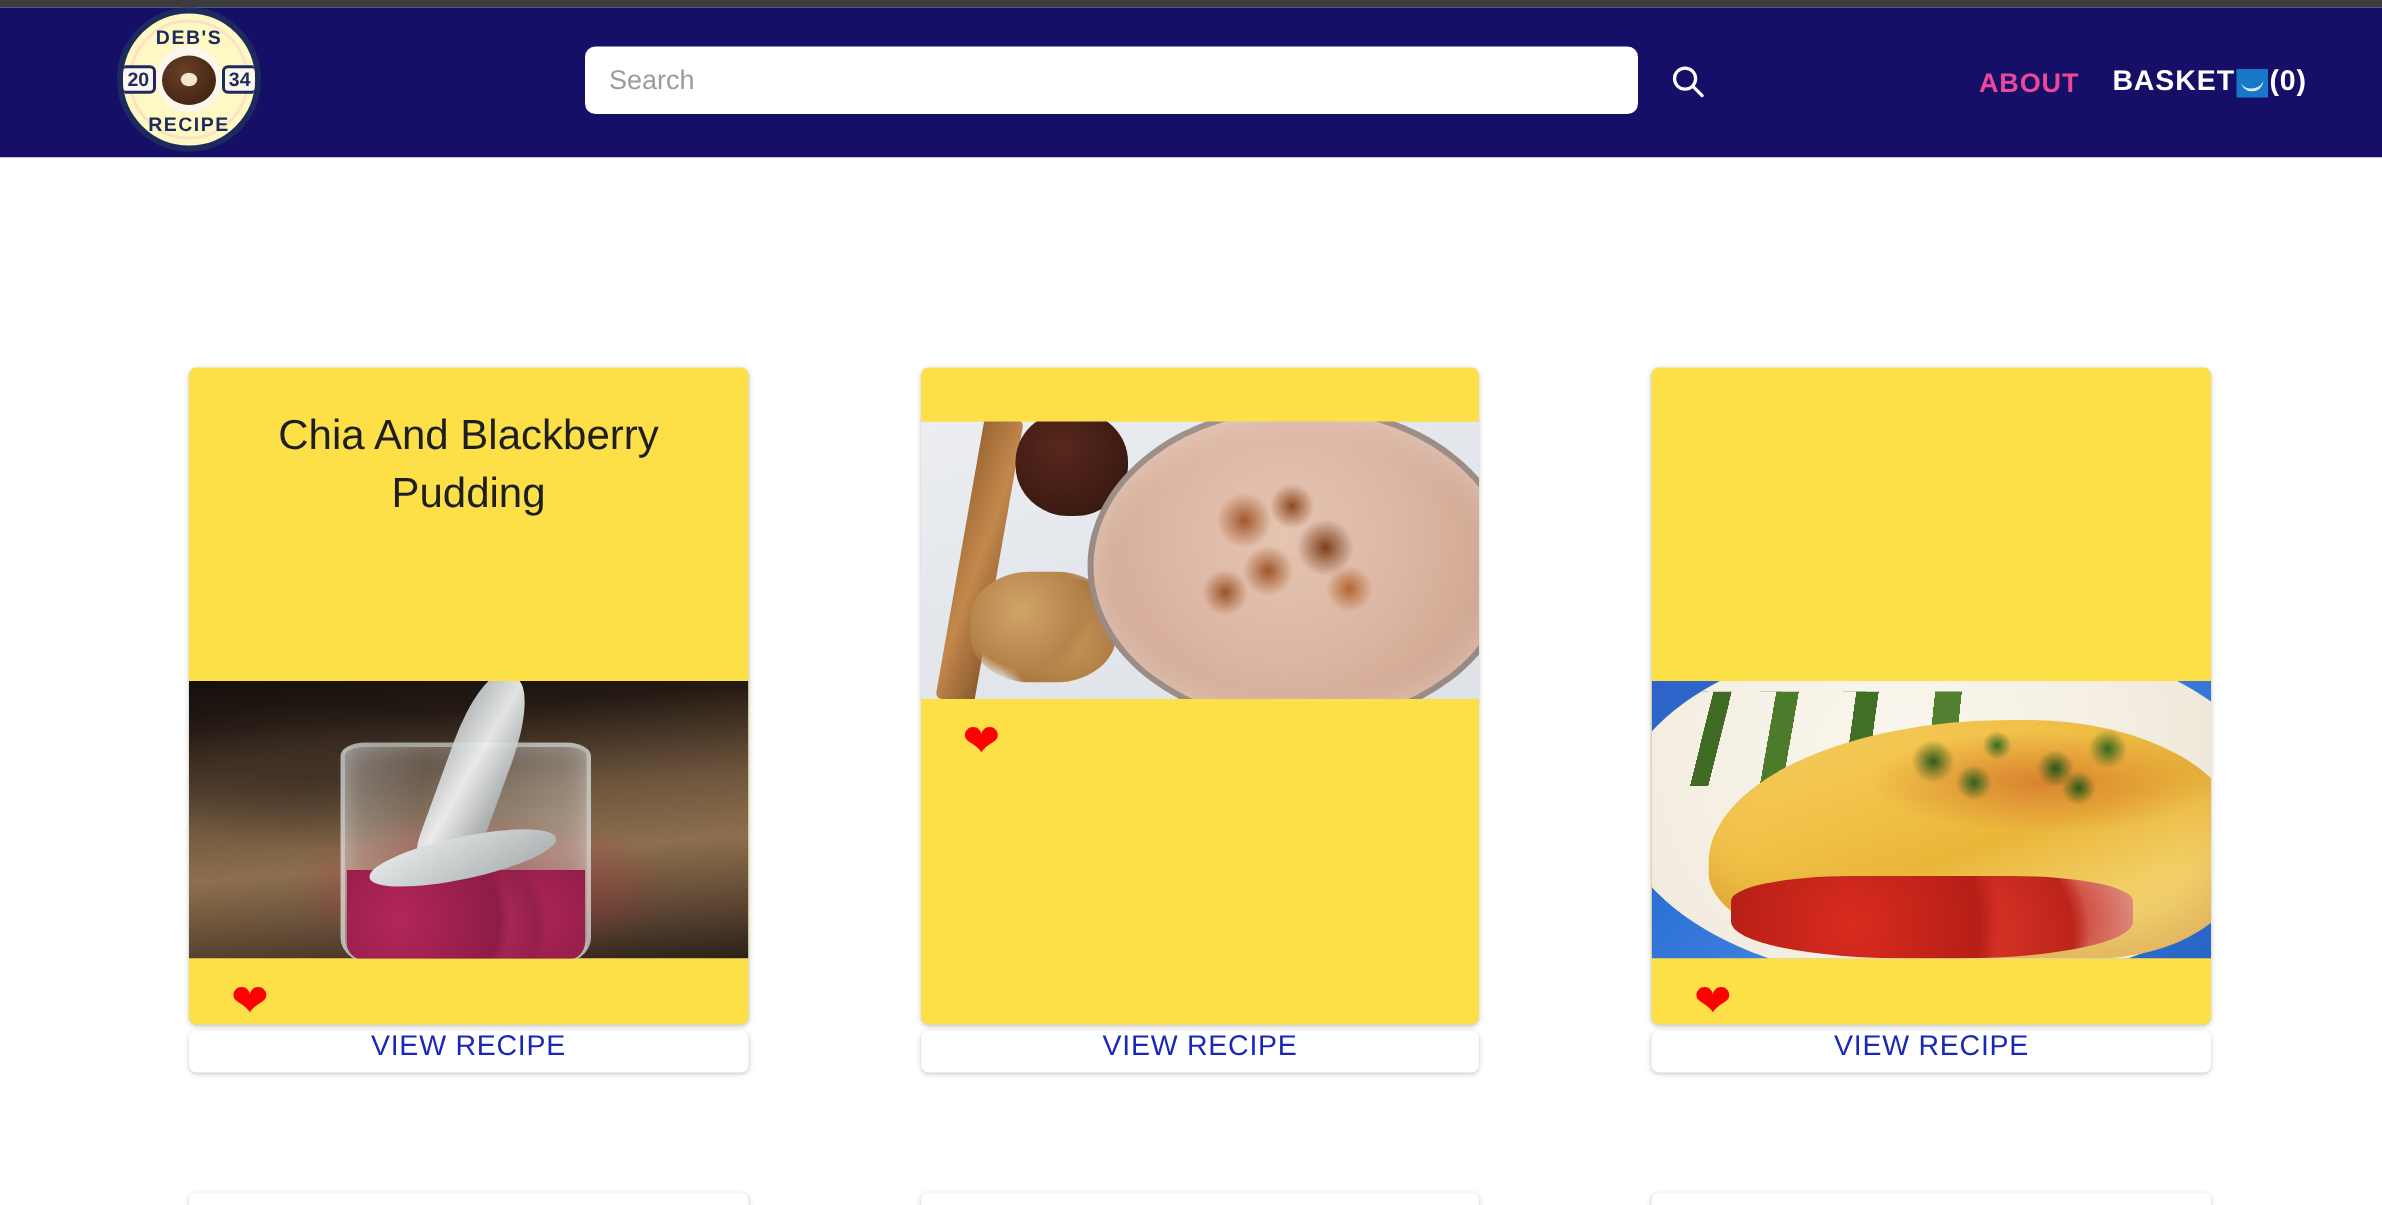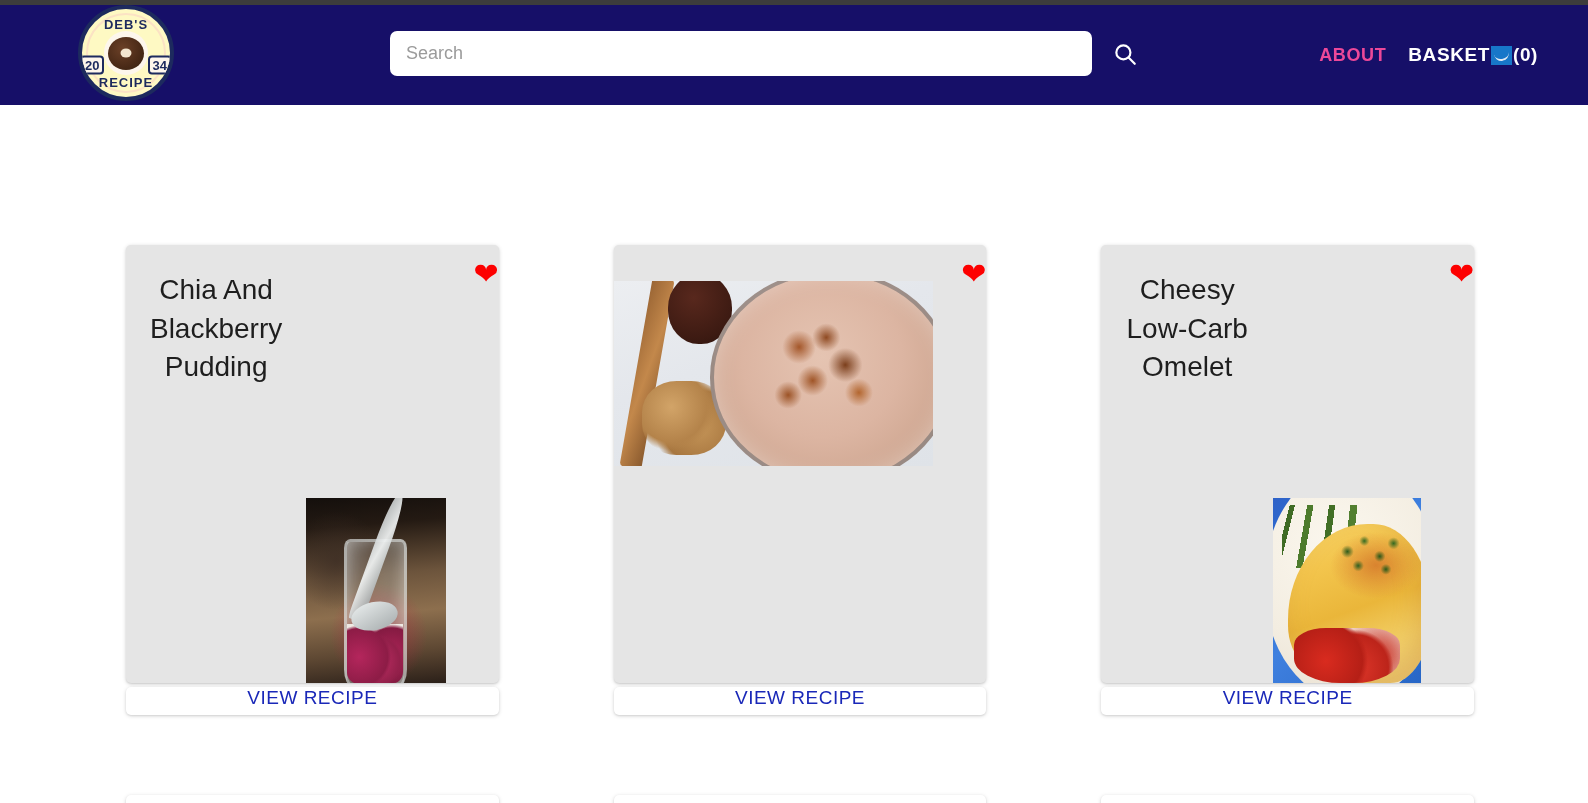--- a/index.html
+++ b/index.html
@@ -90,21 +90,20 @@
     transform: translateY(-50%);
     background: #fdf6ec;
     border: 2px solid #1d2a5e;
     border-radius: 4px;
     color: #1d2a5e;
     font-size: 13px;
     font-weight: bold;
     padding: 1px 3px;
     line-height: 1;
     z-index: 3;
-    margin-top: 12px;
   }
   .logo-year.left { left: -2px; }
   .logo-year.right { right: -2px; }
 
   .search-zone {
     position: absolute;
     left: 390px; top: 26px;
     display: flex; align-items: center;
   }
   .search-input {
@@ -184,25 +183,25 @@
     width: 1348px;
     display: flex;
     gap: 115px;
   }
   .recipe-card-stack {
     width: 373px;
     display: flex;
     flex-direction: column;
   }
   .recipe-card {
-    background: #e5e5e5;
+    background: #fde047;
     border-radius: 5px;
     box-shadow: 0 1px 4px rgba(0,0,0,0.16), 0 1px 2px rgba(0,0,0,0.10);
     display: flex;
-    flex-direction: row;
+    flex-direction: column;
     overflow: hidden;
     height: 438px;
     cursor: pointer;
   }
   .card-title {
     font-size: 28px;
     color: #1e1e1e;
     text-align: center;
     line-height: 1.38;
     padding: 26px 22px 0 22px;
@@ -496,21 +495,20 @@
           <span class="heart-icon">❤</span>
         </div>
       </article>
       <div class="card-footer">
         <a class="view-recipe-link">VIEW RECIPE</a>
       </div>
     </div>
 
     <div class="recipe-card-stack">
       <article class="recipe-card">
-        <h2 class="card-title">Cheesy Low-Carb Omelet</h2>
         <div class="card-media" style="height:185px">
           <div class="photo photo-omelet">
             <div class="omelet-plate"></div>
             <div class="omelet-asparagus"></div>
             <div class="omelet-body"></div>
             <div class="omelet-filling"></div>
             <div class="omelet-herbs"></div>
           </div>
         </div>
         <div class="card-body">

